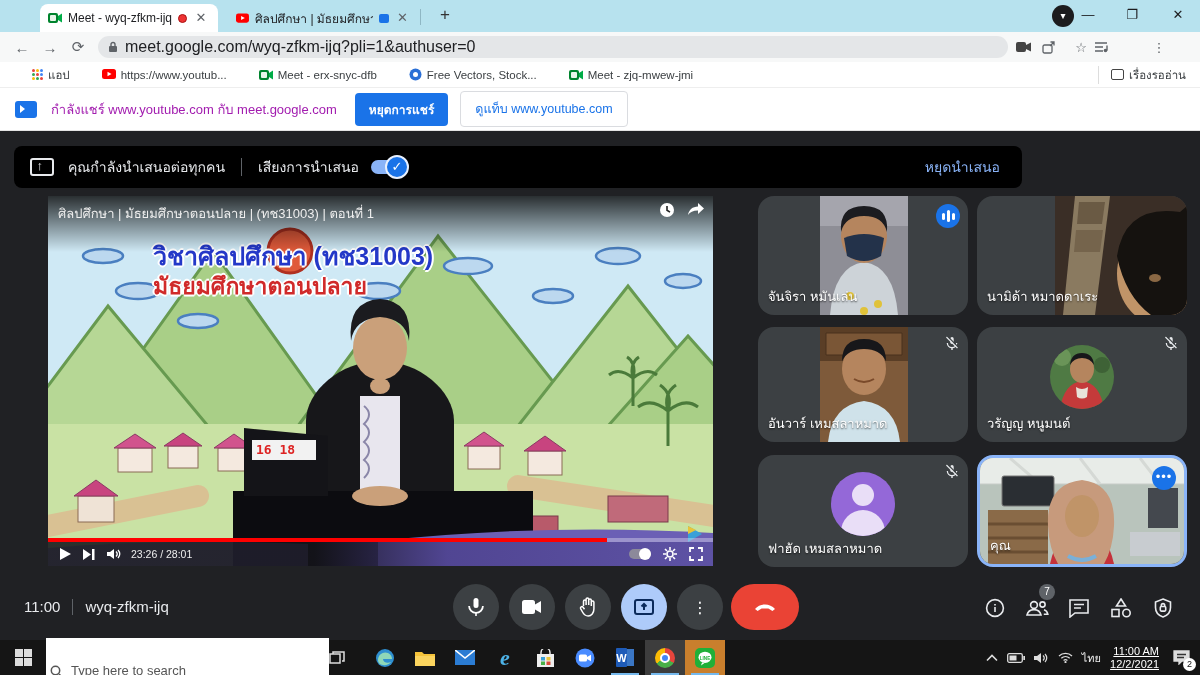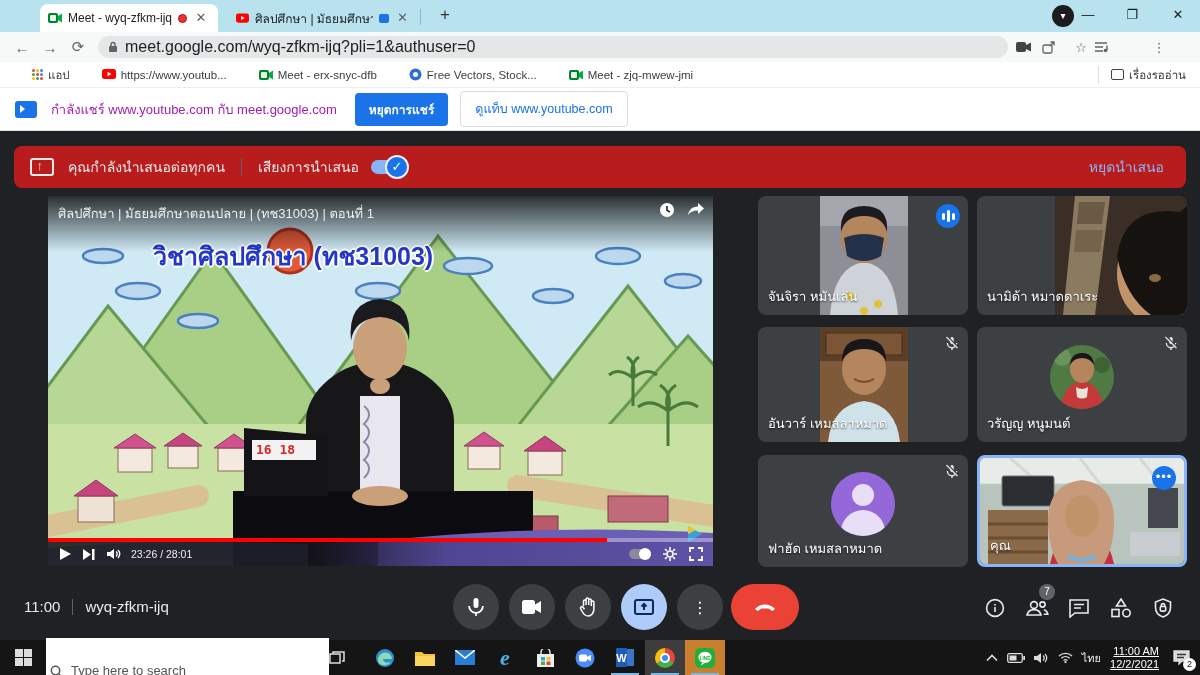--- a/index.html
+++ b/index.html
@@ -38,21 +38,21 @@
   
   .sharebar { left:0; top:88px; width:1200px; height:43px; background:#fff; border-bottom:1px solid #e3e3e3; display:flex; align-items:center; }
   .share-ic { width:22px; height:17px; background:#1a73e8; border-radius:3px; margin-left:15px; position:relative; }
   .share-ic:after { content:""; position:absolute; left:5px; top:4px; border-left:5px solid #fff; border-top:4px solid transparent; border-bottom:4px solid transparent; }
   .sharebar .msg { font-size:13px; color:#a21caf; margin-left:14px; }
   .btn-blue { margin-left:18px; background:#1a73e8; color:#fff; font-size:12px; border:none; border-radius:4px; padding:7px 14px; font-weight:bold; }
   .btn-outline { margin-left:12px; background:#fff; color:#1a73e8; font-size:12.5px; border:1px solid #dadce0; border-radius:4px; padding:7px 14px; }
 
   
   .meet { left:0; top:131px; width:1200px; height:509px; background:#202124; }
-  .banner { position:absolute; left:14px; top:15px; width:1172px; height:42px; background:#b91c1c; border-radius:8px; display:flex; align-items:center; color:#e8eaed; font-size:14px; }
+  .banner { position:absolute; left:14px; top:15px; width:1008px; height:42px; background:#000000; border-radius:8px; display:flex; align-items:center; color:#e8eaed; font-size:14px; }
   .present-ic { width:24px; height:18px; border:2px solid #e8eaed; border-radius:3px; margin-left:16px; position:relative; }
   .present-ic:after { content:"↑"; position:absolute; left:4.5px; top:-2px; font-size:13px; color:#e8eaed; }
   .banner .sep { width:1px; height:18px; background:#5f6368; margin:0 16px; }
   .toggle { width:34px; height:14px; background:#8ab4f8; border-radius:8px; margin-left:12px; position:relative; }
   .toggle .knob { position:absolute; right:-4px; top:-5px; width:24px; height:24px; border-radius:50%; background:#1a73e8; border:2px solid #e8f0fe; color:#fff; font-size:13px; text-align:center; line-height:20px; }
   .stop-present { margin-left:auto; margin-right:22px; color:#8ab4f8; font-size:14px; }
 
   
   .video { position:absolute; left:48px; top:65px; width:665px; height:370px; background:#000; overflow:hidden; }
   .vid-top { position:absolute; left:0; top:0; width:100%; height:56px; background:linear-gradient(#000c, #0000); z-index:5; }
@@ -66,21 +66,21 @@
   .vid-progress .fill { height:100%; background:#f00; }
   .vid-controls { position:absolute; left:0; bottom:0; width:100%; height:24px; z-index:6;
      background:linear-gradient(90deg, #14141add 0 40%, #4a3f8acc 60%, #5a4fa0cc); display:flex; align-items:center; color:#fff; }
   .vc-ic { margin-left:12px; display:flex; align-items:center; }
   .vid-time { font-size:10.5px; margin-left:10px; color:#eee; }
   .vc-right { margin-left:auto; margin-right:10px; display:flex; gap:12px; align-items:center; }
   .autoplay { width:22px; height:10px; background:#999c; border-radius:6px; position:relative; }
   .autoplay:after { content:""; position:absolute; right:0; top:-1px; width:12px; height:12px; border-radius:50%; background:#fff; }
 
   
-  .tile { position:absolute; width:210px; border-radius:8px; background:#3c4043; overflow:hidden; }
+  .tile { position:absolute; width:210px; border-radius:16px; background:#3c4043; overflow:hidden; }
   .tile .name { position:absolute; left:10px; bottom:8px; color:#fff; font-size:13px; text-shadow:0 1px 2px #000a; z-index:4; }
   .tile .micoff { position:absolute; right:8px; top:8px; z-index:4; }
   .speak-ind { position:absolute; right:8px; top:8px; width:24px; height:24px; border-radius:50%; background:#1a73e8; display:flex; align-items:center; justify-content:center; gap:2px; z-index:4; }
   .speak-ind i { width:3px; background:#fff; border-radius:2px; }
   .ph-strip { position:absolute; top:0; height:100%; }
   .avatar-purple { position:absolute; left:50%; top:44%; transform:translate(-50%,-50%); width:64px; height:64px; border-radius:50%; background:#9468d8; overflow:hidden; }
   .avatar-purple .hd { position:absolute; left:50%; top:12px; transform:translateX(-50%); width:22px; height:22px; border-radius:50%; background:#e9def7; }
   .avatar-purple .bd { position:absolute; left:50%; top:38px; transform:translateX(-50%); width:44px; height:30px; border-radius:22px 22px 0 0; background:#e9def7; }
   .selfview { border:3px solid #8ab4f8; }
   .more-circle { position:absolute; right:8px; top:8px; width:24px; height:24px; border-radius:50%; background:#1a73e8; color:#fff; text-align:center; line-height:22px; font-size:13px; letter-spacing:1px; z-index:5; }
@@ -330,20 +330,21 @@
       <div class="vid-topright">
         <svg width="16" height="16" viewBox="0 0 16 16">
             <circle cx="8" cy="8" r="7" fill="#fff"></circle>
             <path d="M8 4v4.3l3 1.8" stroke="#222" stroke-width="1.6" fill="none"></path>
           </svg>
         <svg width="18" height="14" viewBox="0 0 18 14">
             <path d="M11 1l6 5.5L11 12V8.5C6 8.5 3 10 1 13 2 7.5 5.5 4.8 11 4.5z" fill="#fff"></path>
           </svg>
       </div>
       <div class="slide-title">วิชาศิลปศึกษา (ทช31003)</div>
+      <div class="slide-sub">มัธยมศึกษาตอนปลาย</div>
 
       <div class="abs" style="left:208px; top:246px; z-index:4; font-family:'DejaVu Sans Mono',monospace; font-size:13px; font-weight:bold; color:#d22;">16 18</div>
 
       <div class="vid-progress">
           <div class="fill" id="vprog" style="width:84%;"></div>
         </div>
       <div class="vid-controls">
         <span class="vc-ic">
             <svg width="11" height="12" viewBox="0 0 11 12">
               <polygon points="0,0 11,6 0,12" fill="#fff"></polygon>

